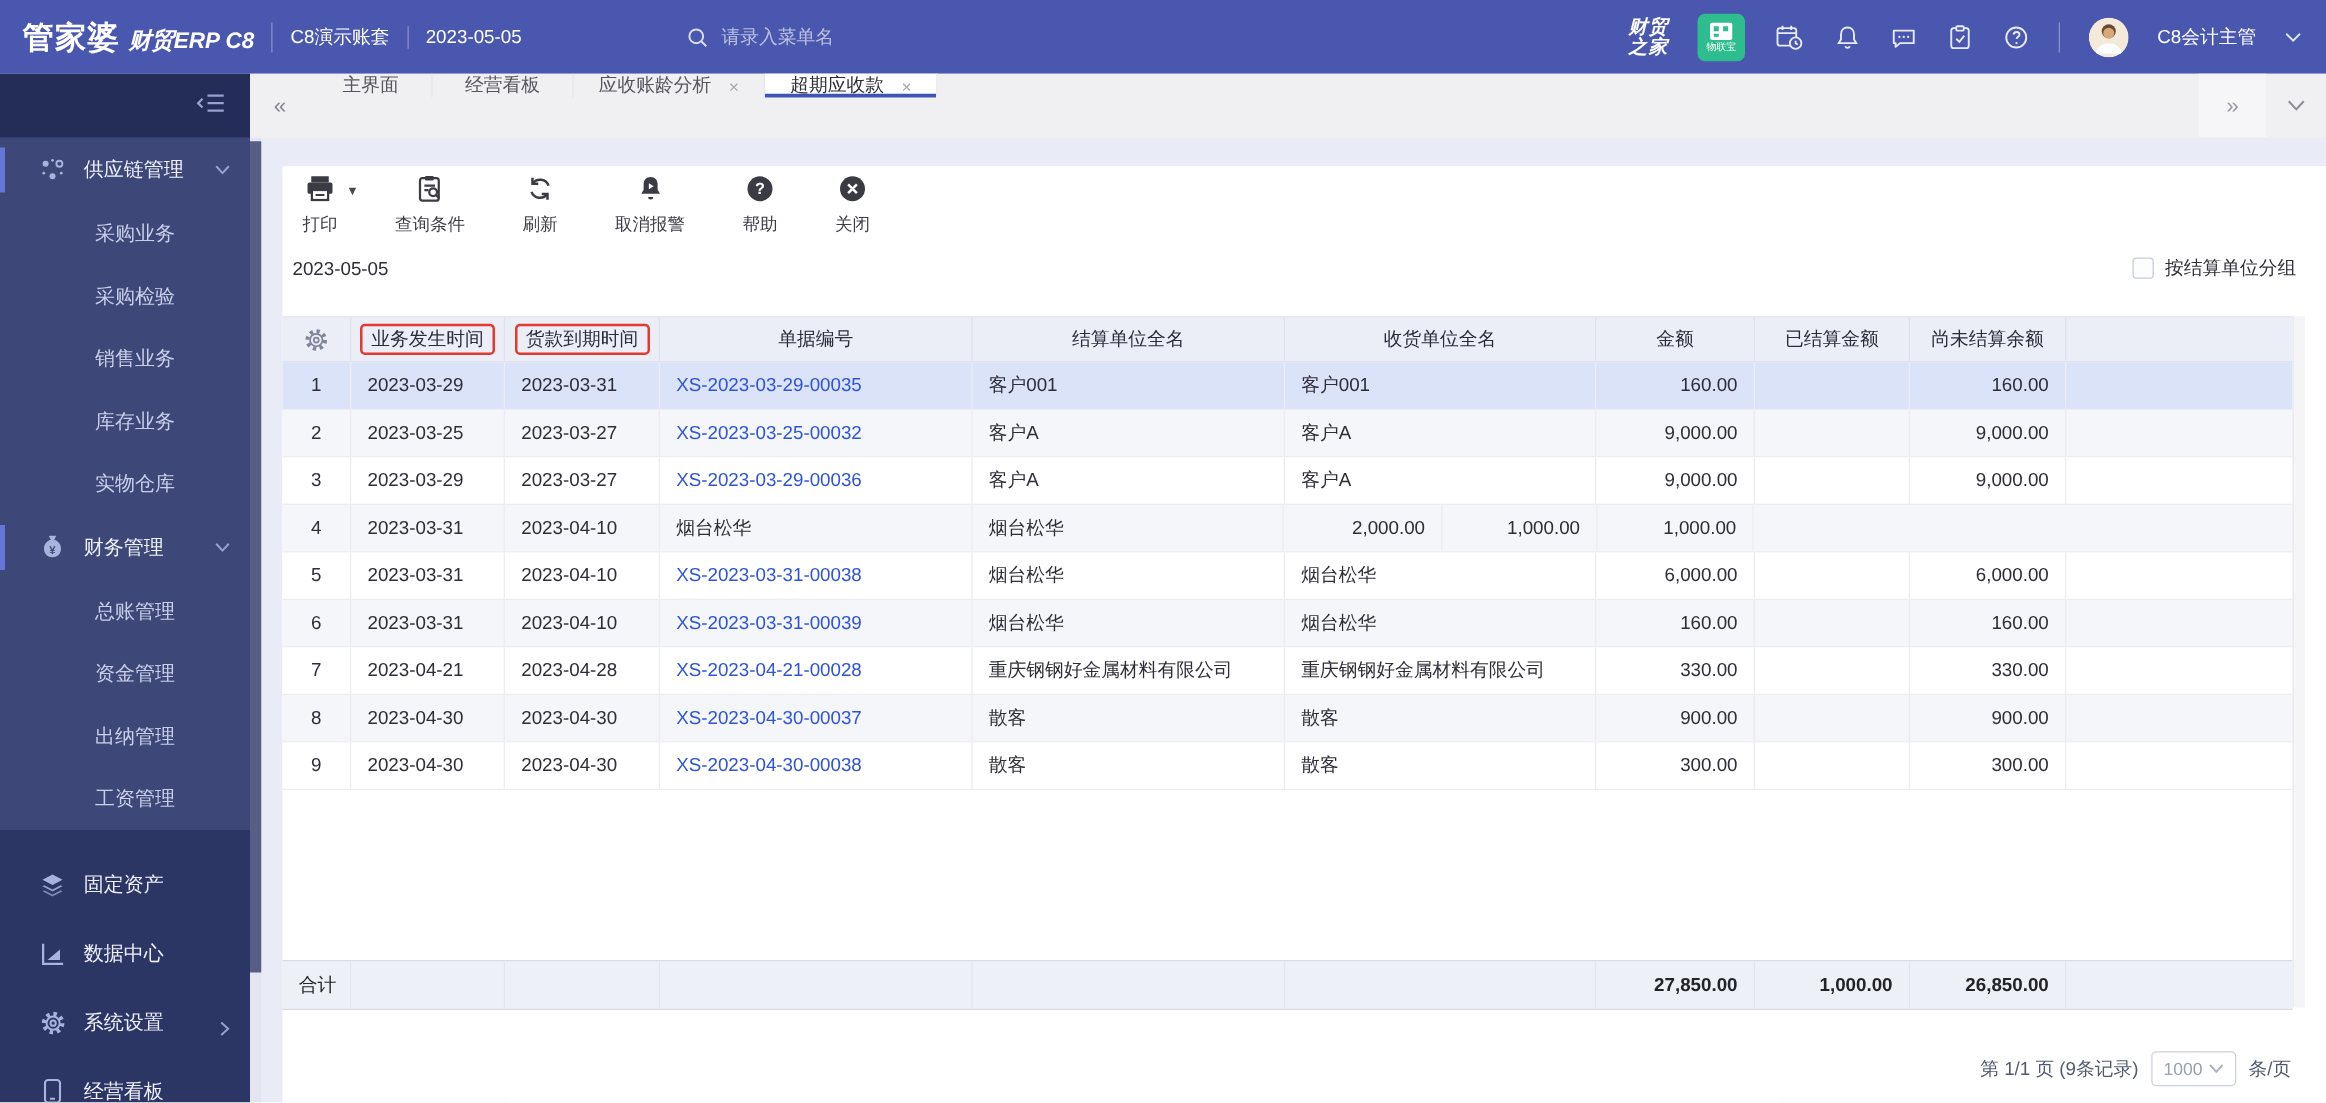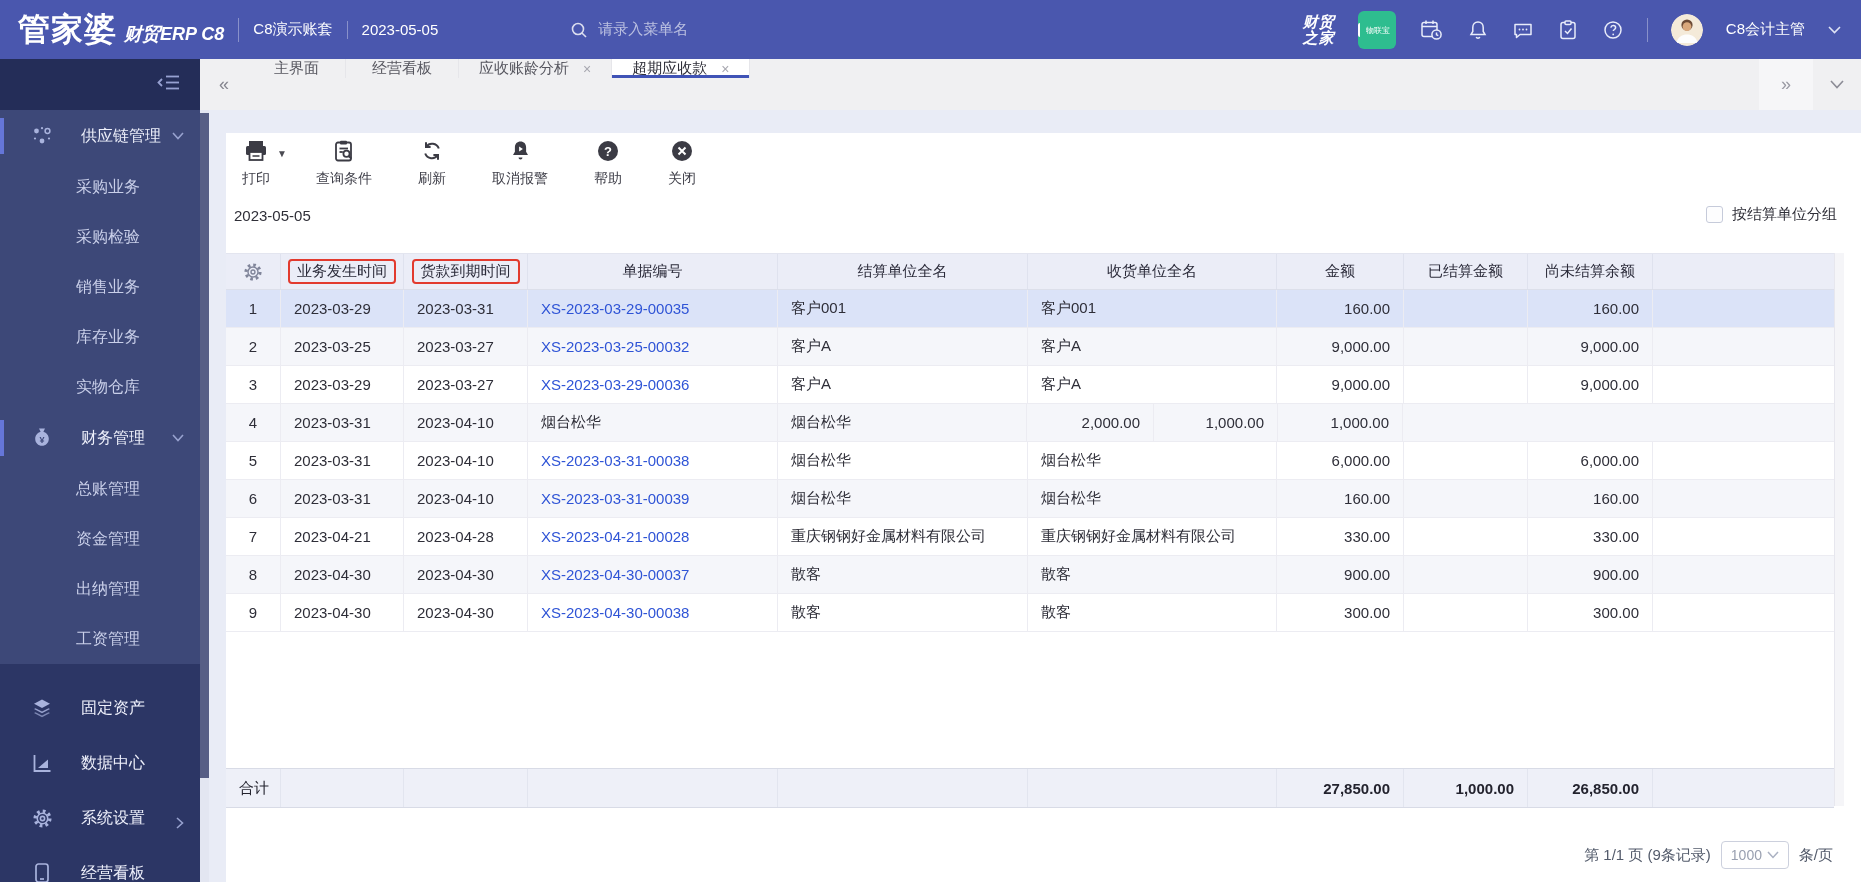--- a/index.html
+++ b/index.html
@@ -2,47 +2,47 @@
 <html><head>
 <meta charset="utf-8">
 <style>
   html,body{margin:0;padding:0;}
   body{width:1861px;height:882px;position:relative;overflow:hidden;background:#fff;
        font-family:"Liberation Sans","DejaVu Sans",sans-serif;}
   
   .topbar{position:absolute;left:0;top:0;width:1861px;height:59px;background:#4a57ae;
           display:flex;align-items:center;box-sizing:border-box;padding:0 20px 0 18px;color:#fff;gap:14px;}
   .logo{display:flex;align-items:baseline;white-space:nowrap;}
-  .logo-main{font-size:32px;font-weight:bold;letter-spacing:1px;}
+  .logo-main{font-size:25px;font-weight:bold;letter-spacing:1px;}
   .logo-sub{font-size:18px;font-weight:bold;font-style:italic;margin-left:7px;}
   .tb-div{width:1px;height:24px;background:rgba(255,255,255,.35);}
   .tb-div.sm{height:18px;}
   .tb-text{font-size:15px;white-space:nowrap;}
   .search{display:flex;align-items:center;gap:10px;margin-left:118px;cursor:text;}
   .search .ph{font-size:15px;color:rgba(255,255,255,.62);}
   .tb-right{margin-left:auto;display:flex;align-items:center;gap:23px;}
   .brand{display:flex;flex-direction:column;font-weight:bold;font-size:15px;line-height:16px;
          font-style:italic;letter-spacing:1px;}
-  .tile{width:38px;height:38px;border-radius:6px;background:#2ebd8f;display:flex;flex-direction:row;
+  .tile{width:38px;height:38px;border-radius:6px;background:#2ebd8f;display:flex;flex-direction:column;
         align-items:center;justify-content:center;cursor:pointer;}
   .tile-label{font-size:12px;color:#fff;line-height:10px;transform:scale(.66);transform-origin:center;white-space:nowrap;}
   .tb-icon{display:flex;align-items:center;cursor:pointer;}
   .avatar{width:32px;height:32px;border-radius:50%;overflow:hidden;flex:none;}
   .user-name{font-size:15px;}
   
   .sidebar{position:absolute;left:0;top:59px;width:200px;bottom:0;background:#2c3665;overflow:hidden;}
   .side-head{height:51px;background:#242d58;display:flex;align-items:center;justify-content:flex-end;
              padding-right:20px;}
   .side-expanded{background:#3d4878;}
   .side-row{height:52px;display:flex;align-items:center;position:relative;cursor:pointer;}
   .side-row.child{height:50px;}
   .side-row.plain{height:55px;align-items:flex-end;}
   .accent{position:absolute;left:0;top:8px;bottom:8px;width:4px;background:#6576d8;}
   .side-icon{width:24px;margin-left:30px;display:flex;justify-content:center;align-items:center;color:#a9b3dd;}
-  .side-label{margin-left:27px;font-size:16px;color:#eef0fb;}
+  .side-label{margin-left:13px;font-size:16px;color:#eef0fb;}
   .side-row.child .side-label{margin-left:76px;color:#c9cfe9;}
   .side-chev{position:absolute;right:16px;color:#98a2cf;display:flex;}
   
   .tabbar{position:absolute;left:200px;top:59px;right:0;height:51px;background:#f0f0f2;display:flex;align-items:stretch;}
   .tab-nav{width:48px;display:flex;align-items:center;justify-content:center;color:#85858f;
            font-size:18px;cursor:pointer;flex:none;}
   .tab-nav.box{background:#f6f6f8;width:54px;color:#9a9aa4;}
   .tab{display:flex;align-items:center;padding:0 26px;font-size:15px;color:#55555e;cursor:pointer;
        border-right:1px solid #e6e6ea;white-space:nowrap;}
   .tab.closable{padding:0 20px;}

